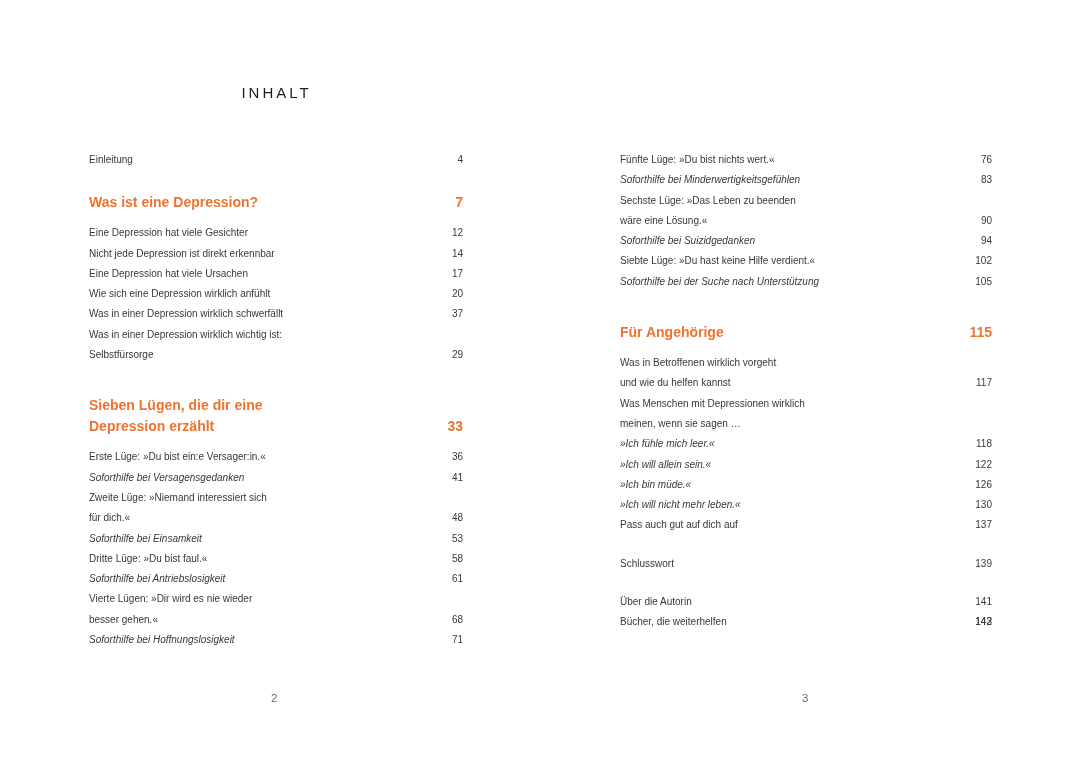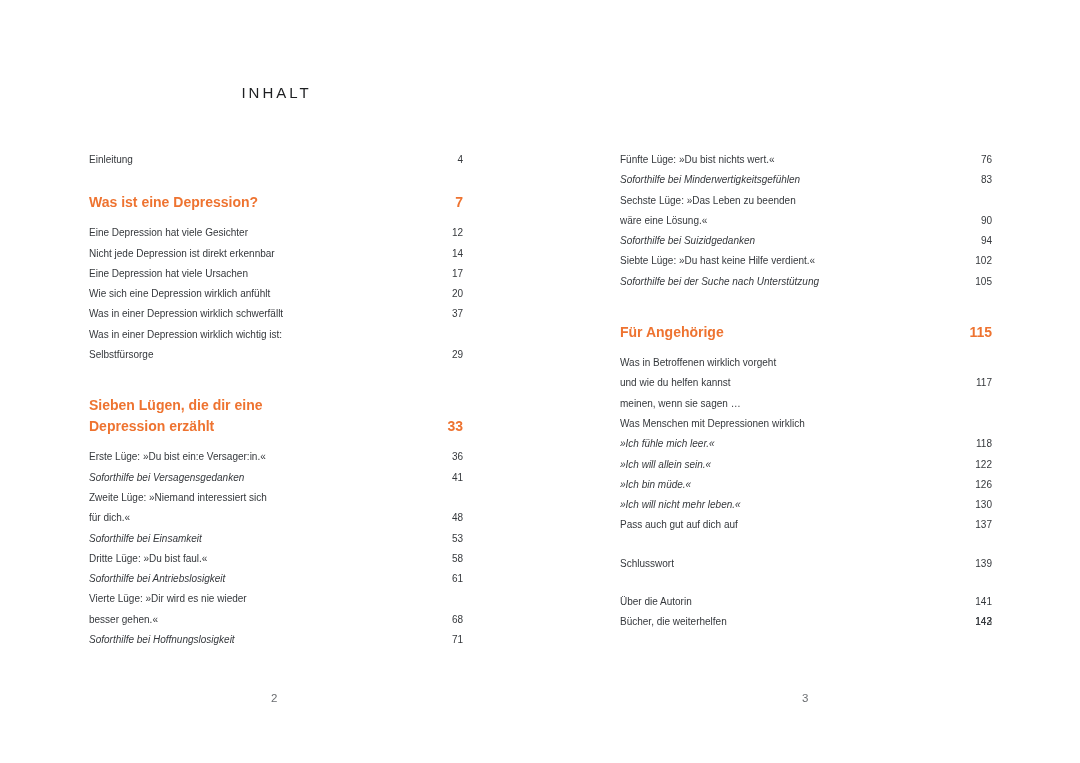--- a/index.html
+++ b/index.html
@@ -114,40 +114,40 @@
       <div class="entry section"><span class="label">Sieben Lügen, die dir eine</span><span class="pnum"></span></div>
       <div class="entry section"><span class="label">Depression erzählt</span><span class="pnum">33</span></div>
       <div class="sp-sm"></div>
       <div class="entry"><span class="label">Erste Lüge: »Du bist ein:e Versager:in.«</span><span class="pnum">36</span></div>
       <div class="entry italic"><span class="label">Soforthilfe bei Versagensgedanken</span><span class="pnum">41</span></div>
       <div class="entry"><span class="label">Zweite Lüge: »Niemand interessiert sich</span><span class="pnum"></span></div>
       <div class="entry"><span class="label">für dich.«</span><span class="pnum">48</span></div>
       <div class="entry italic"><span class="label">Soforthilfe bei Einsamkeit</span><span class="pnum">53</span></div>
       <div class="entry"><span class="label">Dritte Lüge: »Du bist faul.«</span><span class="pnum">58</span></div>
       <div class="entry italic"><span class="label">Soforthilfe bei Antriebslosigkeit</span><span class="pnum">61</span></div>
-      <div class="entry"><span class="label">Vierte Lüge: »Dir wird es nie wieder</span><span class="pnum"></span></div>
+      <div class="entry"><span class="label">Vierte Lügen: »Dir wird es nie wieder</span><span class="pnum"></span></div>
       <div class="entry"><span class="label">besser gehen.«</span><span class="pnum">68</span></div>
       <div class="entry italic"><span class="label">Soforthilfe bei Hoffnungslosigkeit</span><span class="pnum">71</span></div>
     </div>
 
   <div class="column right">
       <div class="entry"><span class="label">Fünfte Lüge: »Du bist nichts wert.«</span><span class="pnum">76</span></div>
       <div class="entry italic"><span class="label">Soforthilfe bei Minderwertigkeitsgefühlen</span><span class="pnum">83</span></div>
       <div class="entry"><span class="label">Sechste Lüge: »Das Leben zu beenden</span><span class="pnum"></span></div>
       <div class="entry"><span class="label">wäre eine Lösung.«</span><span class="pnum">90</span></div>
       <div class="entry italic"><span class="label">Soforthilfe bei Suizidgedanken</span><span class="pnum">94</span></div>
       <div class="entry"><span class="label">Siebte Lüge: »Du hast keine Hilfe verdient.«</span><span class="pnum">102</span></div>
       <div class="entry italic"><span class="label">Soforthilfe bei der Suche nach Unterstützung</span><span class="pnum">105</span></div>
       <div class="sp-xl"></div>
       <div class="entry section"><span class="label">Für Angehörige</span><span class="pnum">115</span></div>
       <div class="sp-sm"></div>
       <div class="entry"><span class="label">Was in Betroffenen wirklich vorgeht</span><span class="pnum"></span></div>
       <div class="entry"><span class="label">und wie du helfen kannst</span><span class="pnum">117</span></div>
+      <div class="entry"><span class="label">Was Menschen mit Depressionen wirklich</span><span class="pnum"></span></div>
       <div class="entry"><span class="label">meinen, wenn sie sagen …</span><span class="pnum"></span></div>
-      <div class="entry"><span class="label">Was Menschen mit Depressionen wirklich</span><span class="pnum"></span></div>
       <div class="entry italic"><span class="label">»Ich fühle mich leer.«</span><span class="pnum">118</span></div>
       <div class="entry italic"><span class="label">»Ich will allein sein.«</span><span class="pnum">122</span></div>
       <div class="entry italic"><span class="label">»Ich bin müde.«</span><span class="pnum">126</span></div>
       <div class="entry italic"><span class="label">»Ich will nicht mehr leben.«</span><span class="pnum">130</span></div>
       <div class="entry"><span class="label">Pass auch gut auf dich auf</span><span class="pnum">137</span></div>
       <div class="sp-md"></div>
       <div class="entry"><span class="label">Schlusswort</span><span class="pnum">139</span></div>
       <div class="sp-md"></div>
       <div class="entry"><span class="label">Über die Autorin</span><span class="pnum">141</span></div>
       <div class="entry"><span class="pnum">142</span></div>

